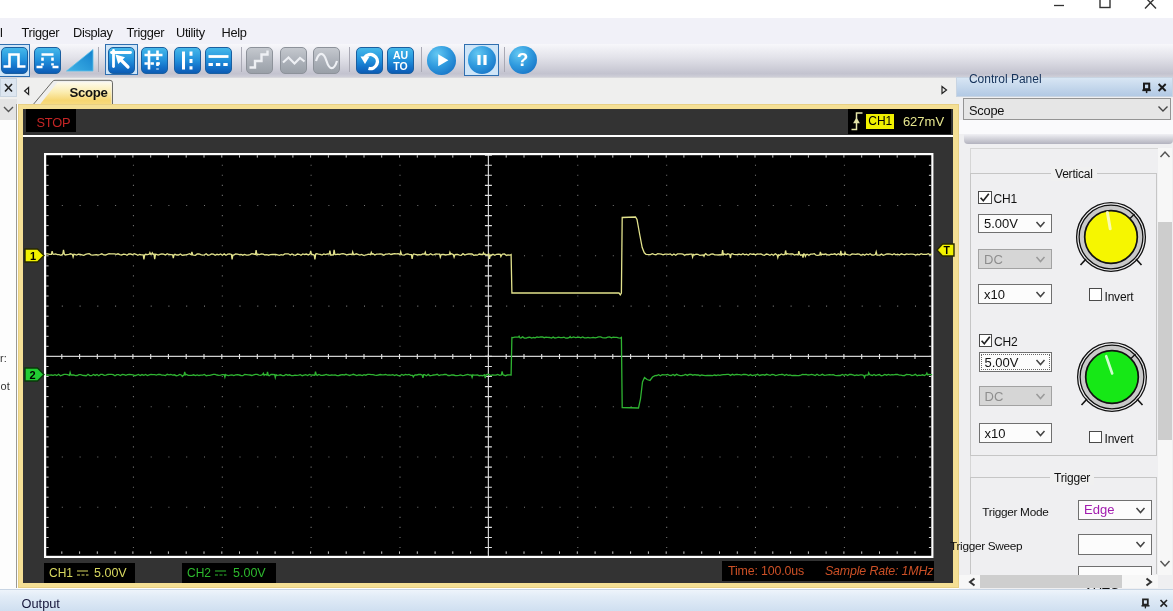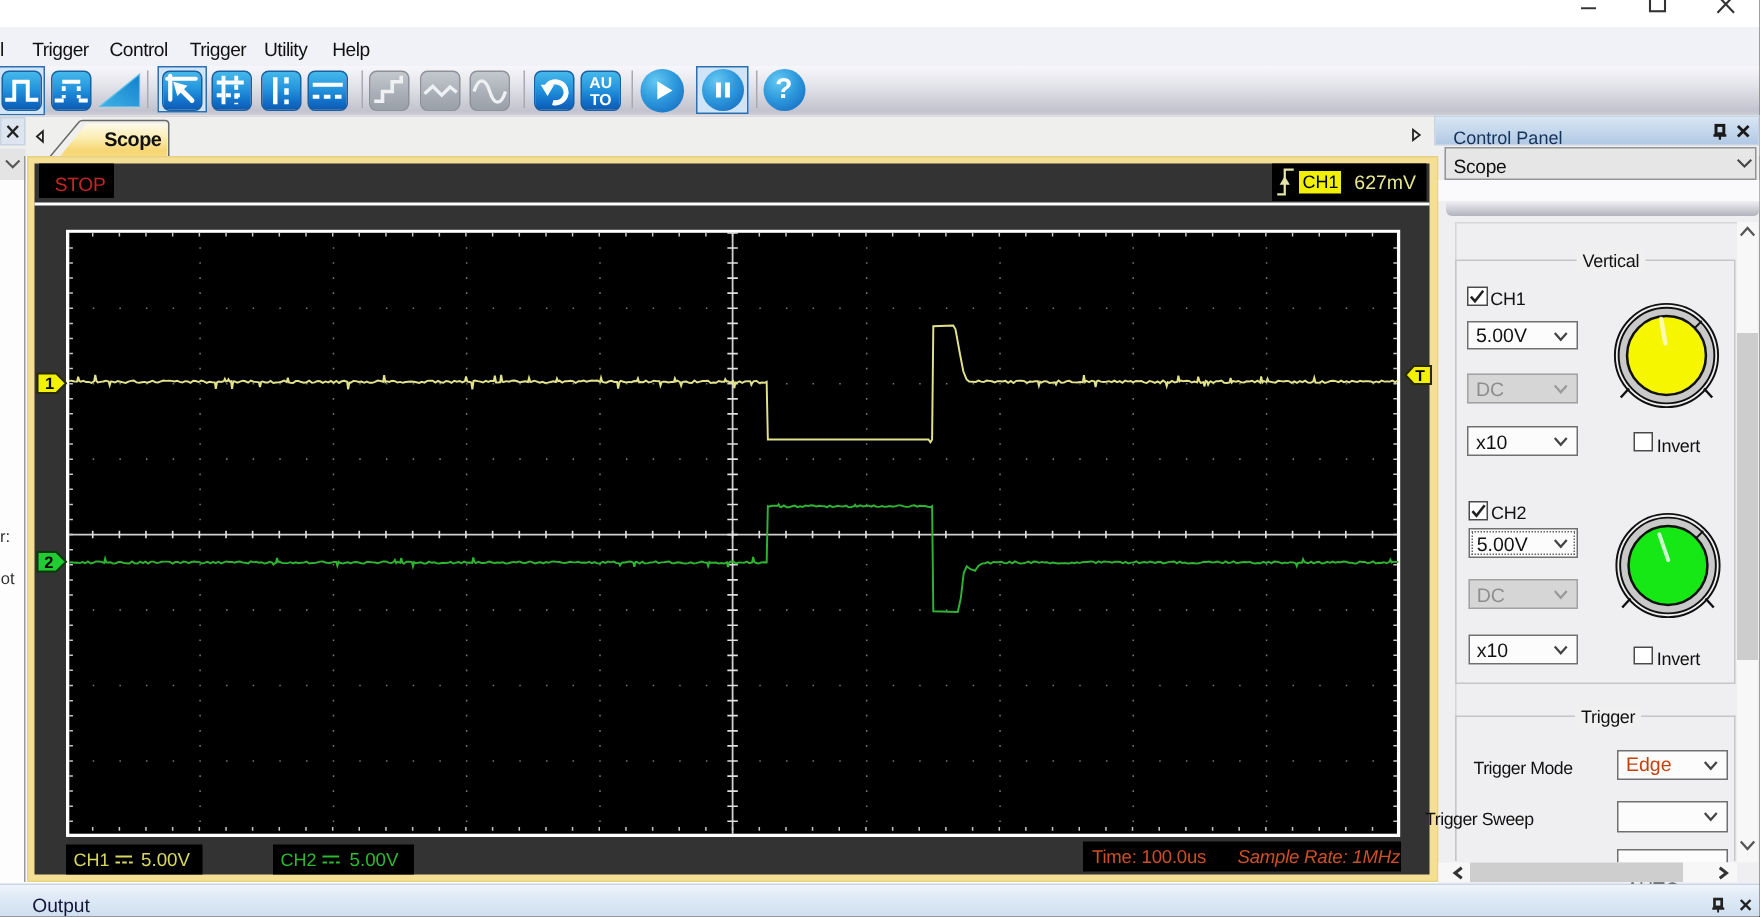--- a/index.html
+++ b/index.html
@@ -14,21 +14,21 @@
 <svg class="abs" style="left:1040;top:0" width="130" height="14" viewBox="0 0 130 14">
   <line x1="14" y1="5.5" x2="24" y2="5.5" stroke="#333" stroke-width="1.3"></line>
   <rect x="60" y="-3" width="10" height="10.5" fill="none" stroke="#333" stroke-width="1.4"></rect>
   <path d="M105 -3 L116 8.5 M116 -3 L105 8.5" stroke="#333" stroke-width="1.4" fill="none"></path>
 </svg>
 
 <div class="abs" style="left:0;top:18px;width:1173px;height:26px;background:#f1f1f8;"></div>
 <div class="abs" id="menus" style="top:25px;height:16px;width:100%;font-size:12.8px;color:#111;letter-spacing:-0.35px;">
   <span class="abs" style="left:0px;">l</span>
   <span class="abs" style="left:21.5px;">Trigger</span>
-  <span class="abs" style="left:73px;">Control</span>
+  <span class="abs" style="left:73px;">Display</span>
   <span class="abs" style="left:126.5px;">Trigger</span>
   <span class="abs" style="left:176px;">Utility</span>
   <span class="abs" style="left:221.5px;">Help</span>
 </div>
 
 <div class="abs" style="left:0;top:44px;width:1173px;height:33px;background:linear-gradient(#f7f7fb 0%,#e3e3ea 40%,#c3c3cf 90%,#cfcfd8 100%);"></div>
 <div id="toolbar" class="abs" style="left:0;top:0;width:1064px;height:77px;">
     <div class="abs" style="left:97.5px;top:47px;width:1px;height:25px;background:#a9a9b4;"></div>
     <div class="abs" style="left:240.5px;top:47px;width:1px;height:25px;background:#a9a9b4;"></div>
     <div class="abs" style="left:348.5px;top:47px;width:1px;height:25px;background:#a9a9b4;"></div>
@@ -203,21 +203,21 @@
 <svg class="abs" style="left:214px;top:568px" width="14" height="10">
     <path d="M1 3 h11 M1 7 h3 M5.5 7 h3 M10 7 h2.5" stroke="#2db82d" stroke-width="1.2"></path>
   </svg>
 <div class="abs" style="left:233px;top:566px;font-size:12.5px;color:#2db82d;">5.00V</div>
 <div class="abs" style="left:722px;top:560.5px;width:212px;height:20px;background:#000;"></div>
 <div class="abs" style="left:728px;top:564.3px;font-size:12.4px;color:#cc5026;letter-spacing:-0.15px;">Time: 100.0us</div>
 <div class="abs" style="left:825px;top:564.3px;font-size:12.4px;color:#cc5026;letter-spacing:-0.15px;font-style:italic;">Sample Rate: 1MHz</div>
 
 <div class="abs" style="left:958.9px;top:77px;width:214.1px;height:512.3px;background:#efeff1;"></div>
 <div class="abs" style="left:955.7px;top:77px;width:217.3px;height:20.3px;background:linear-gradient(#d8e6f4,#b2c9e4);border:1px solid #c8d4e2;"></div>
-<div class="abs" style="left:968.9px;top:85px;font-size:12px;color:#15325a;">Control Panel</div>
+<div class="abs" style="left:968.9px;top:72px;font-size:12px;color:#15325a;">Control Panel</div>
 <svg class="abs" style="left:1140px;top:81px" width="30" height="14" viewBox="0 0 30 14">
     <g stroke="#1a1a1a" fill="none">
       <rect x="4" y="2.6" width="5.2" height="5.6" stroke-width="2"></rect>
       <path d="M2.3 9.3 h8.6" stroke-width="1.7"></path>
       <path d="M6.6 9.3 v2.8" stroke-width="1.5"></path>
       <path d="M18.6 3 L25.7 10 M25.7 3 L18.6 10" stroke-width="1.9"></path>
     </g>
   </svg>
 
 <div class="abs" style="left:963.4px;top:98.2px;width:207.6px;height:21.4px;background:#e6e6e6;border:1px solid #949494;"></div>
@@ -294,21 +294,21 @@
       <line x1="13" y1="60" x2="7.5" y2="66" stroke="#111" stroke-width="1.6"></line>
       <line x1="63" y1="60" x2="68.5" y2="66" stroke="#111" stroke-width="1.6"></line>
       <line x1="57" y1="19.5" x2="61.5" y2="15" stroke="#111" stroke-width="1.2"></line>
     </svg>
     <div class="abs" style="left:1089px;top:430.5px;width:12.5px;height:12.5px;background:#fff;border:1.4px solid #4a4a4a;"></div>
     <div class="abs" style="left:1104.5px;top:431.6px;font-size:12px;color:#111;letter-spacing:-0.2px;">Invert</div>
     <div class="abs" style="left:969.5px;top:476.7px;width:187.5px;height:97px;border:1px solid #c6c6c6;border-bottom:none;"></div>
     <div class="abs" style="left:1050px;top:470.5px;background:#f0f0f0;padding:0 4px;font-size:12px;color:#111;letter-spacing:-0.2px;">Trigger</div>
     <div class="abs" style="left:982.3px;top:504.6px;font-size:11.8px;color:#111;letter-spacing:-0.3px;">Trigger Mode</div>
     <div class="abs" style="left:1078px;top:499.7px;width:74.2px;height:20.4px;background:#fcfcfc;border:1px solid #707070;"></div>
-    <div class="abs" style="left:1084px;top:502.2px;font-size:13px;color:#c2410c;">Edge</div>
+    <div class="abs" style="left:1084px;top:502.2px;font-size:13px;color:#a21caf;">Edge</div>
     <svg class="abs" style="left:1135.2px;top:506.9px" width="11" height="8">
       <path d="M1.5 1 L5.5 5.5 L9.5 1" fill="none" stroke="#444" stroke-width="1.5"></path>
     </svg>
     <div class="abs" style="left:950px;top:539.2px;font-size:11.8px;color:#111;letter-spacing:-0.3px;">Trigger Sweep</div>
     <div class="abs" style="left:1078px;top:534.2px;width:74.2px;height:20.4px;background:#fcfcfc;border:1px solid #707070;"></div>
     <div class="abs" style="left:1084px;top:536.7px;font-size:13px;color:#111;margin-top:48px;">AUTO</div>
     <svg class="abs" style="left:1135.2px;top:541.4000000000001px" width="11" height="8">
       <path d="M1.5 1 L5.5 5.5 L9.5 1" fill="none" stroke="#444" stroke-width="1.5"></path>
     </svg>
     <div class="abs" style="left:1078px;top:566px;width:74.2px;height:8.6px;background:#fcfcfc;border:1px solid #707070;border-bottom:none;"></div>

